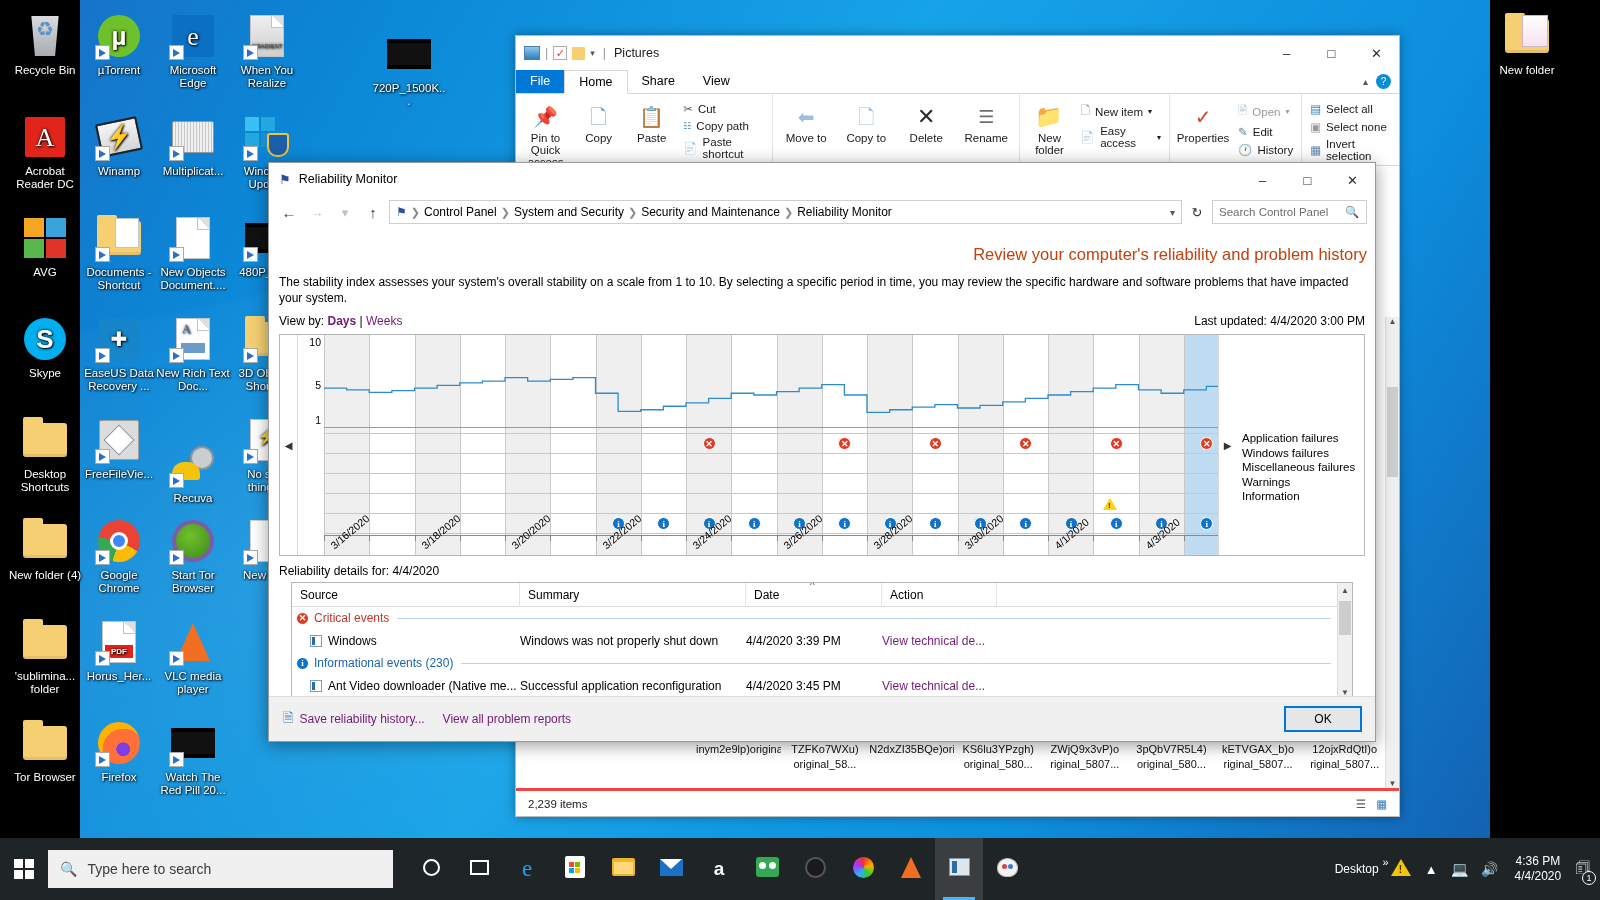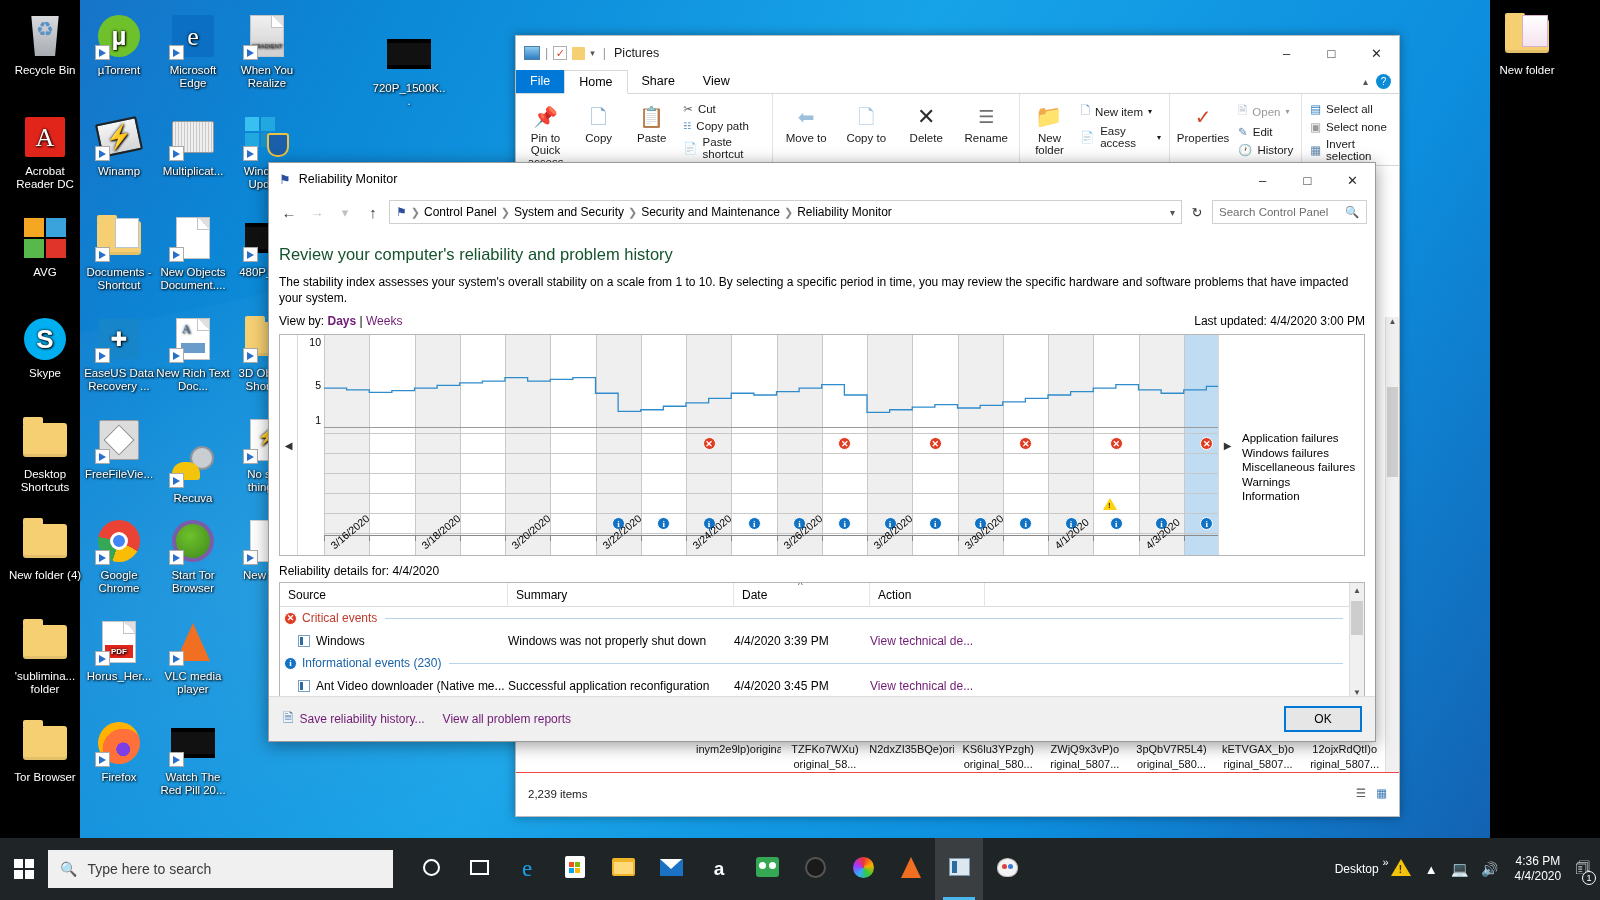--- a/index.html
+++ b/index.html
@@ -117,22 +117,22 @@
     border-right: 1px solid #e3e3e3; gap: 6px; }
   .rbtn { display: flex; flex-direction: column; align-items: center; justify-content: flex-start;
     width: 54px; padding-top: 4px; text-align: center; line-height: 12px; color: #1a1a1a; }
   .rbtn .ric { height: 30px; display: flex; align-items: center; justify-content: center; }
   .rsmall { display: flex; flex-direction: column; justify-content: center; gap: 4px; padding: 4px 2px; }
   .rsmall .row { display: flex; align-items: center; gap: 5px; color: #1a1a1a; }
   .ex-body { position: absolute; left: 0; right: 0; top: 131px; bottom: 0; background: #fff; }
   .ex-filelist { position: absolute; left: 180px; right: 12px; top: 560px; height: 95px;
     display: flex; gap: 2px; font-size: 11px; color: #111; }
   .fcell { width: 86px; text-align: center; line-height: 15px; overflow: hidden; }
-  .ex-status { position: absolute; left: 0; right: 0; bottom: 16px; height: 28px;
-    border-top: 1px solid #ef4444; display: flex; align-items: flex-end; padding: 0 12px;
+  .ex-status { position: absolute; left: 0; right: 0; bottom: 0; height: 28px;
+    border-top: 3px solid #ef4444; display: flex; align-items: center; padding: 0 12px;
     font-size: 11.5px; color: #1a1a1a; background: #fff; }
   .ex-nav-strip { position: absolute; left: 0; top: 0; bottom: 28px; width: 12px; background: #fff; }
 
   
   #relmon {
     position: absolute; left: 268px; top: 162px; width: 1108px; height: 580px;
     background: #f0f0f0; border: 1px solid #9a9a9a; z-index: 20;
     box-shadow: 0 3px 16px rgba(0,0,0,.4);
     font-size: 12px; color: #000;
   }
@@ -147,21 +147,21 @@
   .crumbbar { flex: 1; height: 24px; border: 1px solid #cfcfcf; background: #fff;
     display: flex; align-items: center; padding: 0 6px; gap: 4px; font-size: 12px; }
   .crumbbar .sep { color: #888; font-size: 11px; }
   .crumbbar .chev { margin-left: auto; color: #555; font-size: 10px; }
   .refresh { width: 22px; height: 24px; display: flex; align-items: center; justify-content: center;
     color: #333; font-size: 13px; }
   .searchcp { width: 155px; height: 24px; border: 1px solid #cfcfcf; background: #fff;
     display: flex; align-items: center; padding: 0 6px; color: #6d6d6d; font-size: 11.5px; }
   .rm-content { position: absolute; left: 0; right: 0; top: 66px; bottom: 0;
     background: #fff; padding: 10px 8px 0 8px; overflow: hidden; }
-  .rm-h1 { color: #14532d; font-size: 16.5px; padding: 6px 0 10px 2px; }
+  .rm-h1 { color: #c2410c; font-size: 16.5px; padding: 6px 0 10px 2px; text-align: right; }
   .rm-p { font-size: 12px; line-height: 16px; padding: 0 4px 8px 2px; }
   .rm-viewby { font-size: 12px; padding: 0 2px 6px 2px; display: flex; }
   .lnk { color: #701a75; cursor: pointer; }
   .lnk.b { font-weight: bold; }
   .rm-updated { margin-left: auto; color: #000; }
 
   
   .chartwrap { position: relative; height: 222px; border: 1px solid #b6b6b6; background: #fff;
     margin: 0 2px; display: flex; }
   .chart-arrow { width: 18px; display: flex; align-items: center; justify-content: center;
@@ -185,21 +185,21 @@
     border: 1px solid #fff; font-family: "Liberation Serif", serif; }
   .ev.warn { width: 0; height: 0; border-left: 7px solid transparent; border-right: 7px solid transparent;
     border-bottom: 12px solid #ffd209; position: absolute; }
   .ev.warn::after { content: "!"; position: absolute; left: -2px; top: 3px; font-size: 8px;
     font-weight: bold; color: #3a2d00; }
   .datelbl { position: absolute; font-size: 10.5px; white-space: nowrap;
     transform: rotate(-40deg); transform-origin: left top; }
   .tickm { position: absolute; width: 1px; height: 5px; background: #888; }
 
   .rm-details { font-size: 12px; padding: 8px 2px 4px 2px; }
-  .tbl { border: 1px solid #b6b6b6; margin: 0 2px; background: #fff; position: relative; }
+  .tbl { border: 1px solid #b6b6b6; margin: 0 14px; background: #fff; position: relative; }
   .tbl-head { display: flex; height: 24px; align-items: center; font-size: 12px;
     border-bottom: 1px solid #dcdcdc; position: relative; }
   .tbl-head .th { padding-left: 8px; border-right: 1px solid #e4e4e4; height: 24px;
     line-height: 24px; }
   .sortmark { position: absolute; left: 518px; top: -3px; font-size: 10px; color: #555; }
   .grow { display: flex; align-items: center; height: 22px; font-size: 12px; }
   .grow .gl { display: flex; align-items: center; gap: 5px; padding-left: 4px; white-space: nowrap; }
   .grow .gline { flex: 1; height: 1px; background: #b9d4ea; margin: 0 8px; }
   .grow .gchev { padding-right: 8px; color: #555; font-size: 10px; }
   .erow { display: flex; height: 23px; align-items: center; font-size: 12px; }

